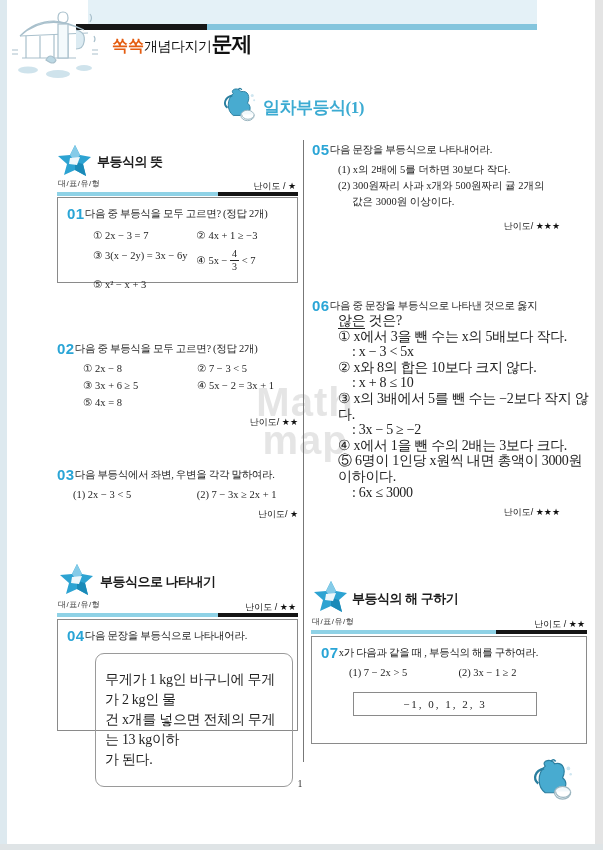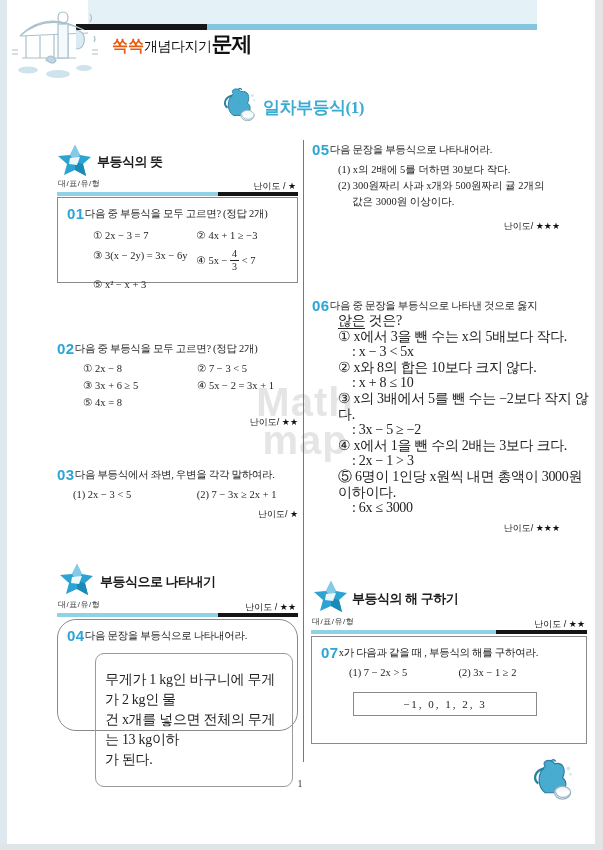--- a/index.html
+++ b/index.html
@@ -186,21 +186,21 @@
     <polygon points="12,13 22,12 19,20 11,19" fill="#eef7fb"></polygon>
   </svg>
   <div class="sec-title" style="left:100px;top:573px;">부등식으로 나타내기</div>
 
   <div class="tabbar" style="left:57px;top:599px;width:241px;">
     <span class="tab-type">대/표/유/형</span>
     <span class="tab-diff">난이도 / ★★</span>
     <span class="tab-line"></span>
   </div>
 
-  <div class="pbox" style="left:57px;top:619px;width:241px;height:112px;border-radius:19px;">
+  <div class="pbox" style="left:57px;top:619px;width:241px;height:112px;">
     <div class="phead">
       <span class="pnum">04</span>
       <span class="pq">다음 문장을 부등식으로 나타내어라.</span>
     </div>
     <div class="inner-round">
       <div>무게가 1 kg인 바구니에 무게가 2 kg인 물</div>
       <div>건 x개를 넣으면 전체의 무게는 13 kg이하</div>
       <div>가 된다.</div>
     </div>
   </div>
@@ -225,21 +225,20 @@
     </div>
     <div class="line" style="margin-left:26px;"><span class="u">않은</span><span> 것은?</span></div>
     <div style="margin-left:26px;">
       <div class="line">① x에서 3을 뺀 수는 x의 5배보다 작다.</div>
       <div class="line fline">: x − 3 &lt; 5x</div>
       <div class="line">② x와 8의 합은 10보다 크지 않다.</div>
       <div class="line fline">: x + 8 ≤ 10</div>
       <div class="line">③ x의 3배에서 5를 뺀 수는 −2보다 작지 않다.</div>
       <div class="line fline">: 3x − 5 ≥ −2</div>
       <div class="line">④ x에서 1을 뺀 수의 2배는 3보다 크다.</div>
-      <div class="line fline">: 2x − 1 &gt; 3</div>
       <div class="line">⑤ 6명이 1인당 x원씩 내면 총액이 3000원이하이다.</div>
       <div class="line fline">: 6x ≤ 3000</div>
     </div>
     <div class="diff-line" style="padding-right:30px;">난이도/ ★★★</div>
   </div>
 
   <svg class="sec-icon" style="left:314px;top:581px;" width="34" height="32" viewBox="0 0 34 32">
     <polygon points="17,0 22,10 33,12 25,19 28,31 17,25 6,30 9,19 0,11 12,10" fill="#2da3d2"></polygon>
     <polygon points="17,0 22,10 17,17 12,10" fill="#85cbe8"></polygon>
     <polygon points="25,19 28,31 17,25 17,17" fill="#1a8ab8"></polygon>

